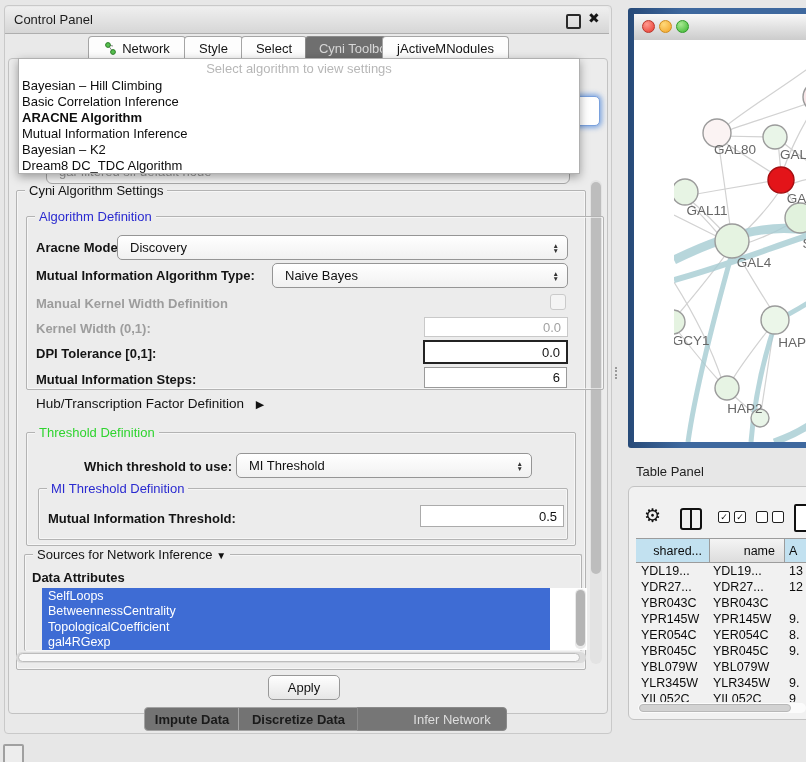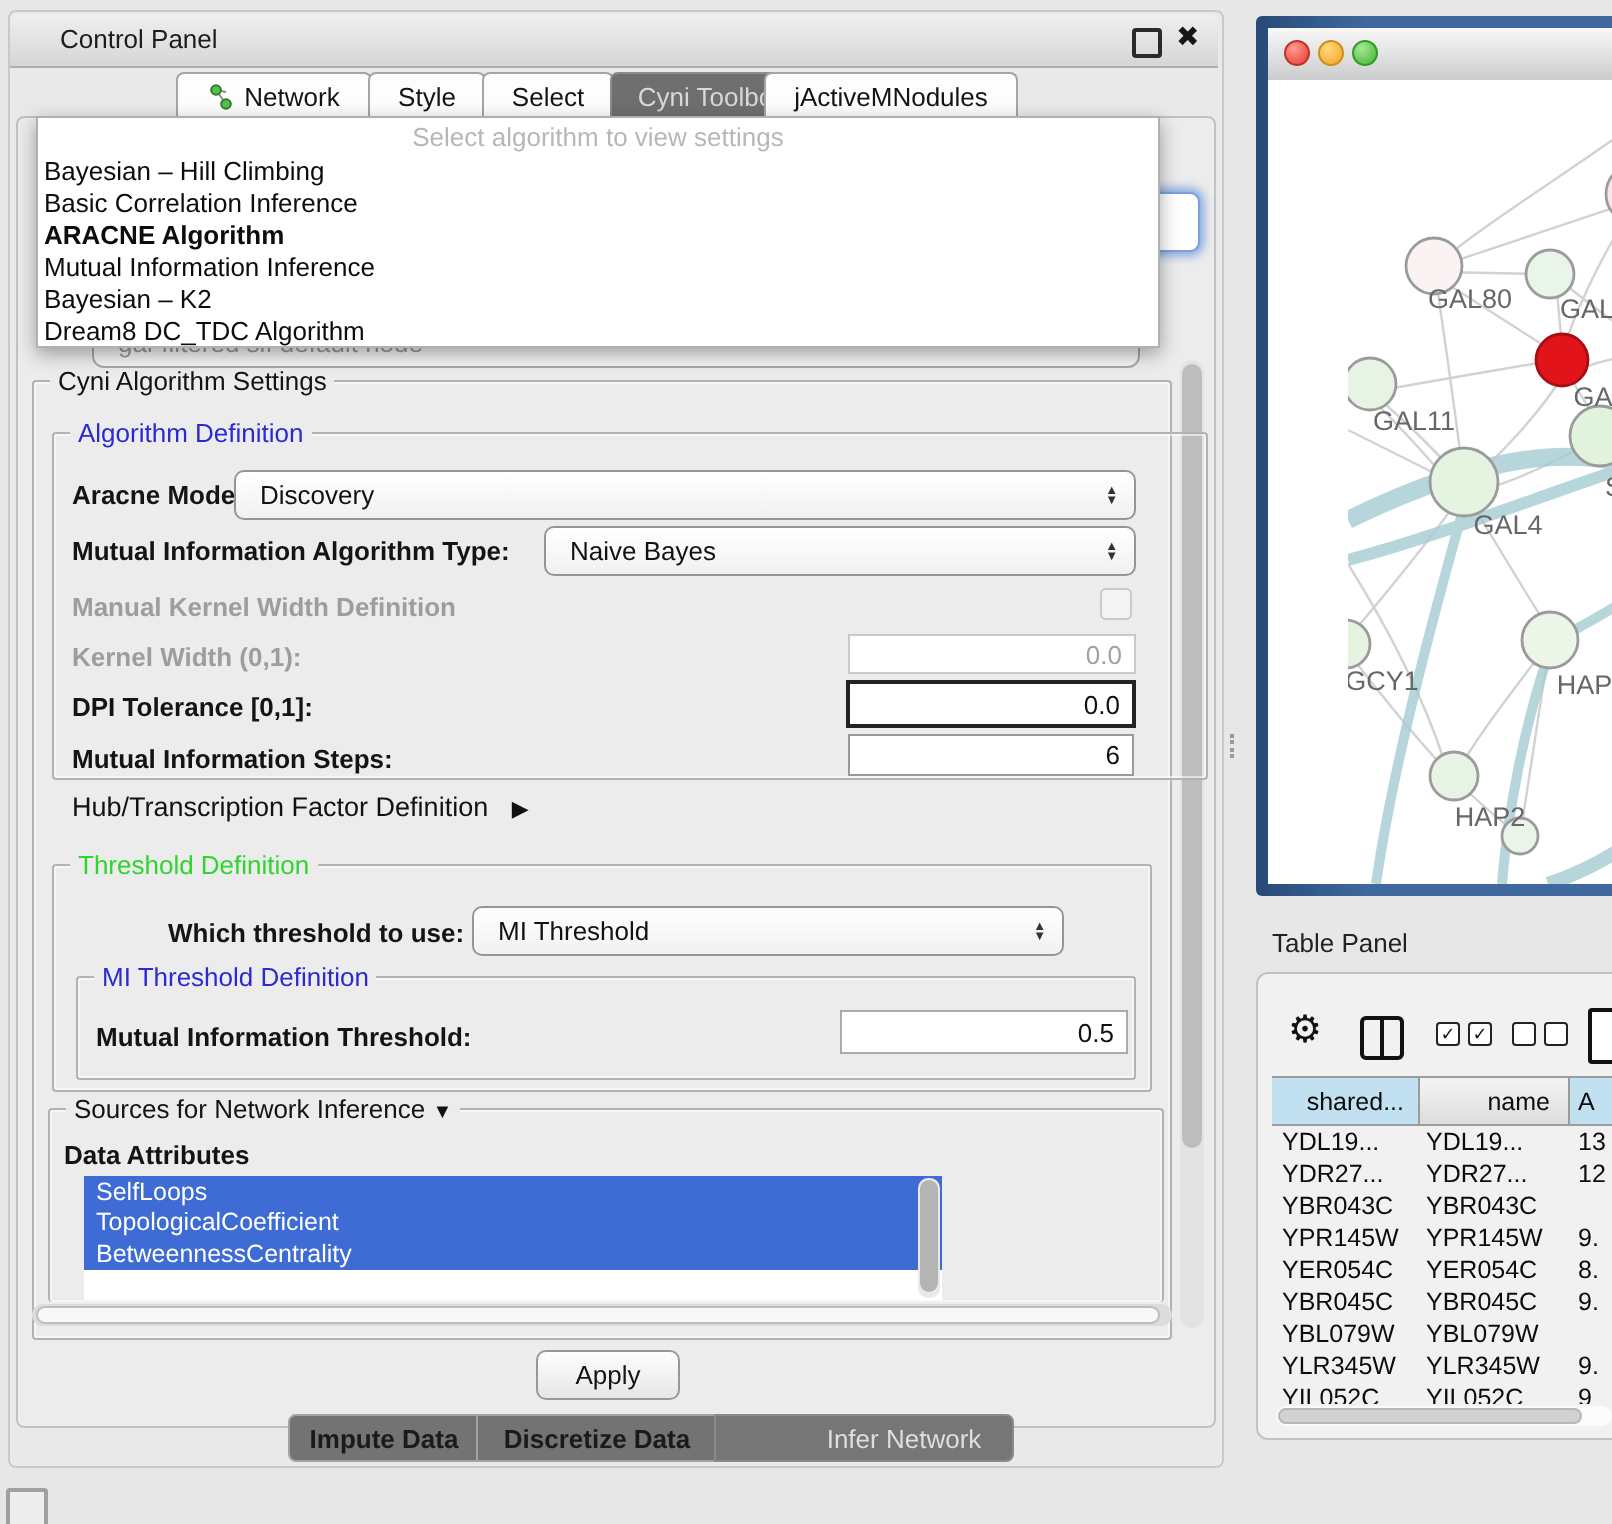--- a/index.html
+++ b/index.html
@@ -9,21 +9,21 @@
     font-family:"Liberation Sans","DejaVu Sans",sans-serif;
     -webkit-font-smoothing:antialiased;
   }
   .abs{position:absolute;}
   
   .cp-outer{left:4px;top:5px;width:606px;height:727px;background:#e9e9e9;
     border:1px solid #c9c9c9;border-radius:4px;}
   .cp-titlebar{left:5px;top:7px;width:604px;height:26px;
     background:linear-gradient(#efefef,#d6d6d6);
     border-bottom:1px solid #aeaeae;border-radius:4px 4px 0 0;}
-  .cp-title{left:14px;top:12px;font-size:13px;color:#1c1c1c;margin-left:16px;}
+  .cp-title{left:14px;top:12px;font-size:13px;color:#1c1c1c;}
   .float-icon{left:566px;top:14px;width:11px;height:11px;border:2px solid #2a2a2a;border-radius:2px;}
   .close-icon{left:588px;top:10px;font-size:14px;font-weight:bold;color:#161616;}
   
   .tab{top:36px;height:22px;background:#fdfdfd;border:1px solid #a5a5a5;border-bottom:none;
     border-radius:4px 4px 0 0;display:flex;align-items:center;justify-content:center;
     font-size:13px;color:#141414;gap:5px;}
   .tab.sel{background:#6f6f6f;color:#d8d8d8;border-color:#8b8b8b;}
   .content-panel{left:8px;top:58px;width:598px;height:654px;background:#ececec;
     border:1px solid #c2c2c2;border-radius:4px;}
   
@@ -52,21 +52,21 @@
   .stepper{margin-left:auto;display:flex;flex-direction:column;align-items:center;color:#333;
     font-size:6.5px;line-height:5px;}
   .field{background:#fff;border:1px solid #9a9a9a;display:flex;align-items:center;justify-content:flex-end;
     font-size:13px;color:#111;padding:0 6px;box-sizing:border-box;}
   .field.dis{border-color:#c9c9c9;color:#a2a2a2;}
   .field.strong{border:2px solid #232323;}
   .checkbox{width:14px;height:14px;background:#f4f4f4;border:1px solid #cacaca;border-radius:3px;}
   .plain{font-size:13.5px;color:#121212;white-space:nowrap;}
   .tri{font-size:11px;color:#111;}
   
-  .attr-list{left:42px;top:588px;width:429px;height:62px;background:#fff;overflow:hidden;}
+  .attr-list{left:42px;top:588px;width:545px;height:62px;background:#fff;overflow:hidden;}
   .attr-item{height:15.5px;background:#3e6cd4;color:#fff;font-size:12.5px;display:flex;
     align-items:center;padding-left:6px;width:502px;}
   .list-vscroll{position:absolute;right:1px;top:1px;width:11px;height:60px;background:#e9e9e9;border-radius:5px;}
   .list-vthumb{position:absolute;left:1px;top:1px;width:9px;height:56px;background:#b4b4b4;border-radius:5px;}
   .hscroll{left:16px;top:652px;width:570px;height:11px;background:#dcdcdc;border-radius:6px;}
   .hthumb{position:absolute;left:2px;top:1px;width:562px;height:9px;background:#f8f8f8;
     border:1px solid #bdbdbd;border-radius:5px;box-sizing:border-box;}
   .vscroll{left:590px;top:180px;width:12px;height:484px;background:#e3e3e3;border-radius:6px;}
   .vthumb{position:absolute;left:1px;top:2px;width:10px;height:392px;background:#bdbdbd;border-radius:5px;}
   .apply-btn{left:268px;top:675px;width:70px;height:23px;background:linear-gradient(#fefefe,#e6e6e6);
@@ -225,22 +225,23 @@
 
 <div class="abs group" style="left:24px;top:554px;width:556px;height:96px;border-bottom:none;">
   <span class="gtitle black">
     <span>Sources for Network Inference</span>
     <span class="tri" style="font-size:10px;">▼</span>
   </span>
 </div>
 <div class="abs lbl" style="left:32px;top:570px;">Data Attributes</div>
 <div class="abs attr-list">
   <div class="attr-item">SelfLoops</div>
+  <div class="attr-item">BetweennessCentrality</div>
   <div class="attr-item">TopologicalCoefficient</div>
-  <div class="attr-item">BetweennessCentrality</div>
+  <div class="attr-item">gal4RGexp</div>
   <div class="list-vscroll">
     <div class="list-vthumb"></div>
   </div>
 </div>
 <div class="abs hscroll">
   <div class="hthumb"></div>
 </div>
 
 <div class="abs apply-btn">
   <span>Apply</span>

